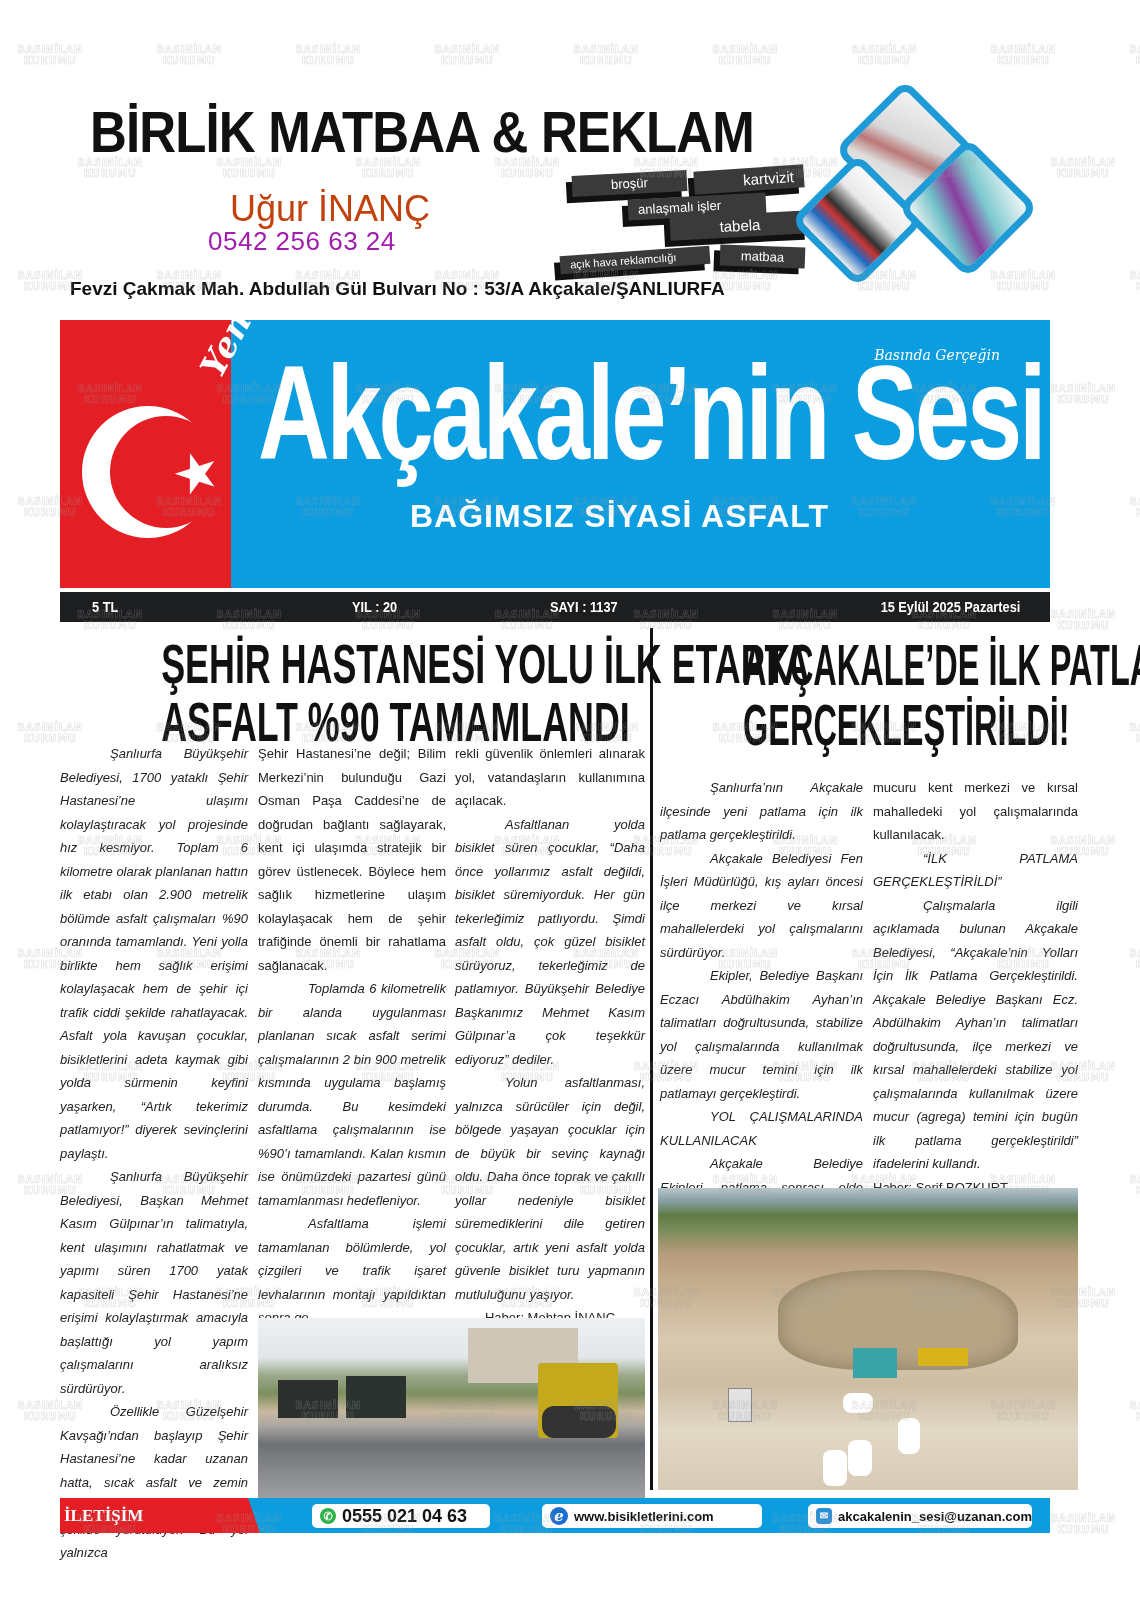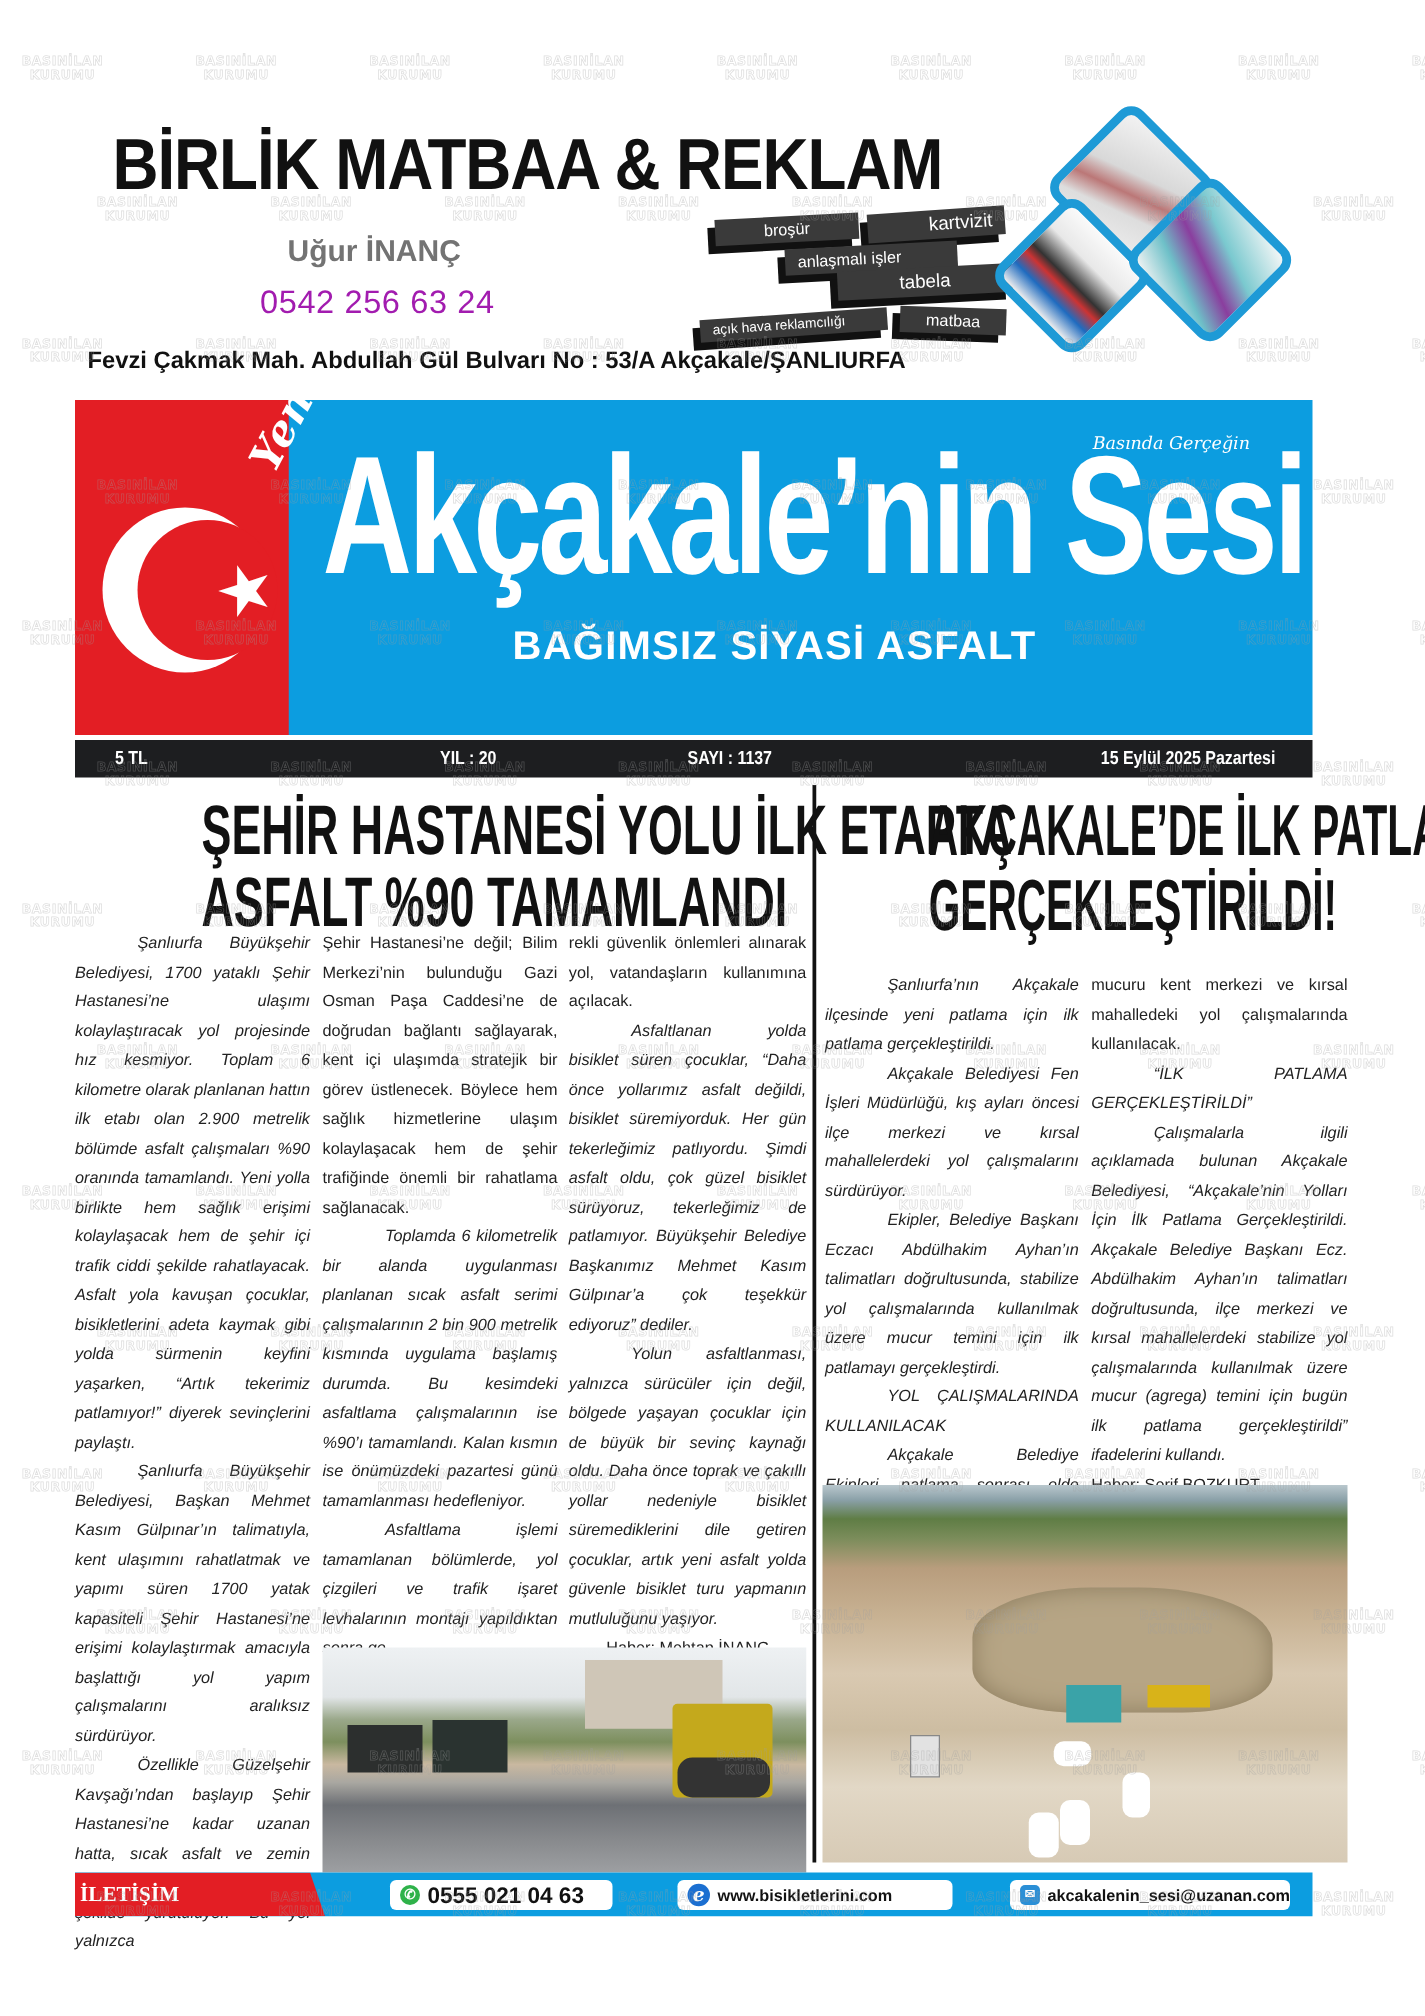--- a/index.html
+++ b/index.html
@@ -10,21 +10,21 @@
   .wm-layer { position: absolute; inset: 0; pointer-events: none; z-index: 50; }
   .wm { position: absolute; width: 80px; text-align: center; font-family: "DejaVu Sans", sans-serif;
         font-weight: bold; font-size: 10px; line-height: 11px; color: rgba(255,255,255,0.0);
         -webkit-text-stroke: 0.6px rgba(160,160,160,0.35); letter-spacing: 0.5px; }
 
   
   .ad { position: absolute; left: 60px; top: 88px; width: 990px; height: 222px; }
   .ad-title { position: absolute; left: 30px; top: 10px; font-family: "Liberation Sans", sans-serif;
               font-weight: bold; font-size: 58px; letter-spacing: -1px; color: #111;
               transform: scaleX(0.88); transform-origin: left top; white-space: nowrap; }
-  .ad-name { position: absolute; left: 170px; top: 100px; font-size: 24px; font-weight: bold; color: #737373; }
+  .ad-name { position: absolute; left: 170px; top: 100px; font-size: 36px; font-weight: normal; color: #c2410c; }
   .ad-phone { position: absolute; left: 148px; top: 138px; font-size: 26px; font-weight: normal; color: #a21caf; letter-spacing: 0.5px; }
   .ad-address { position: absolute; left: 10px; top: 190px; font-size: 19px; font-weight: bold; color: #111; white-space: nowrap; }
 
   .tag { position: absolute; background: #3a3a3a; color: #fff; font-size: 13px; padding: 3px 10px;
          box-shadow: -6px 6px 0 #111; white-space: nowrap; }
   .tag.t1 { left: 512px; top: 85px; width: 115px; text-align: center; transform: rotate(-3deg); }
   .tag.t2 { left: 634px; top: 80px; width: 110px; text-align: right; font-size: 15px; transform: rotate(-4deg); }
   .tag.t3 { left: 568px; top: 108px; width: 138px; transform: rotate(-3deg); }
   .tag.t4 { left: 610px; top: 126px; width: 140px; text-align: center; font-size: 15px; transform: rotate(-3deg); }
   .tag.t5 { left: 500px; top: 163px; width: 150px; font-size: 11px; transform: rotate(-4deg); }

